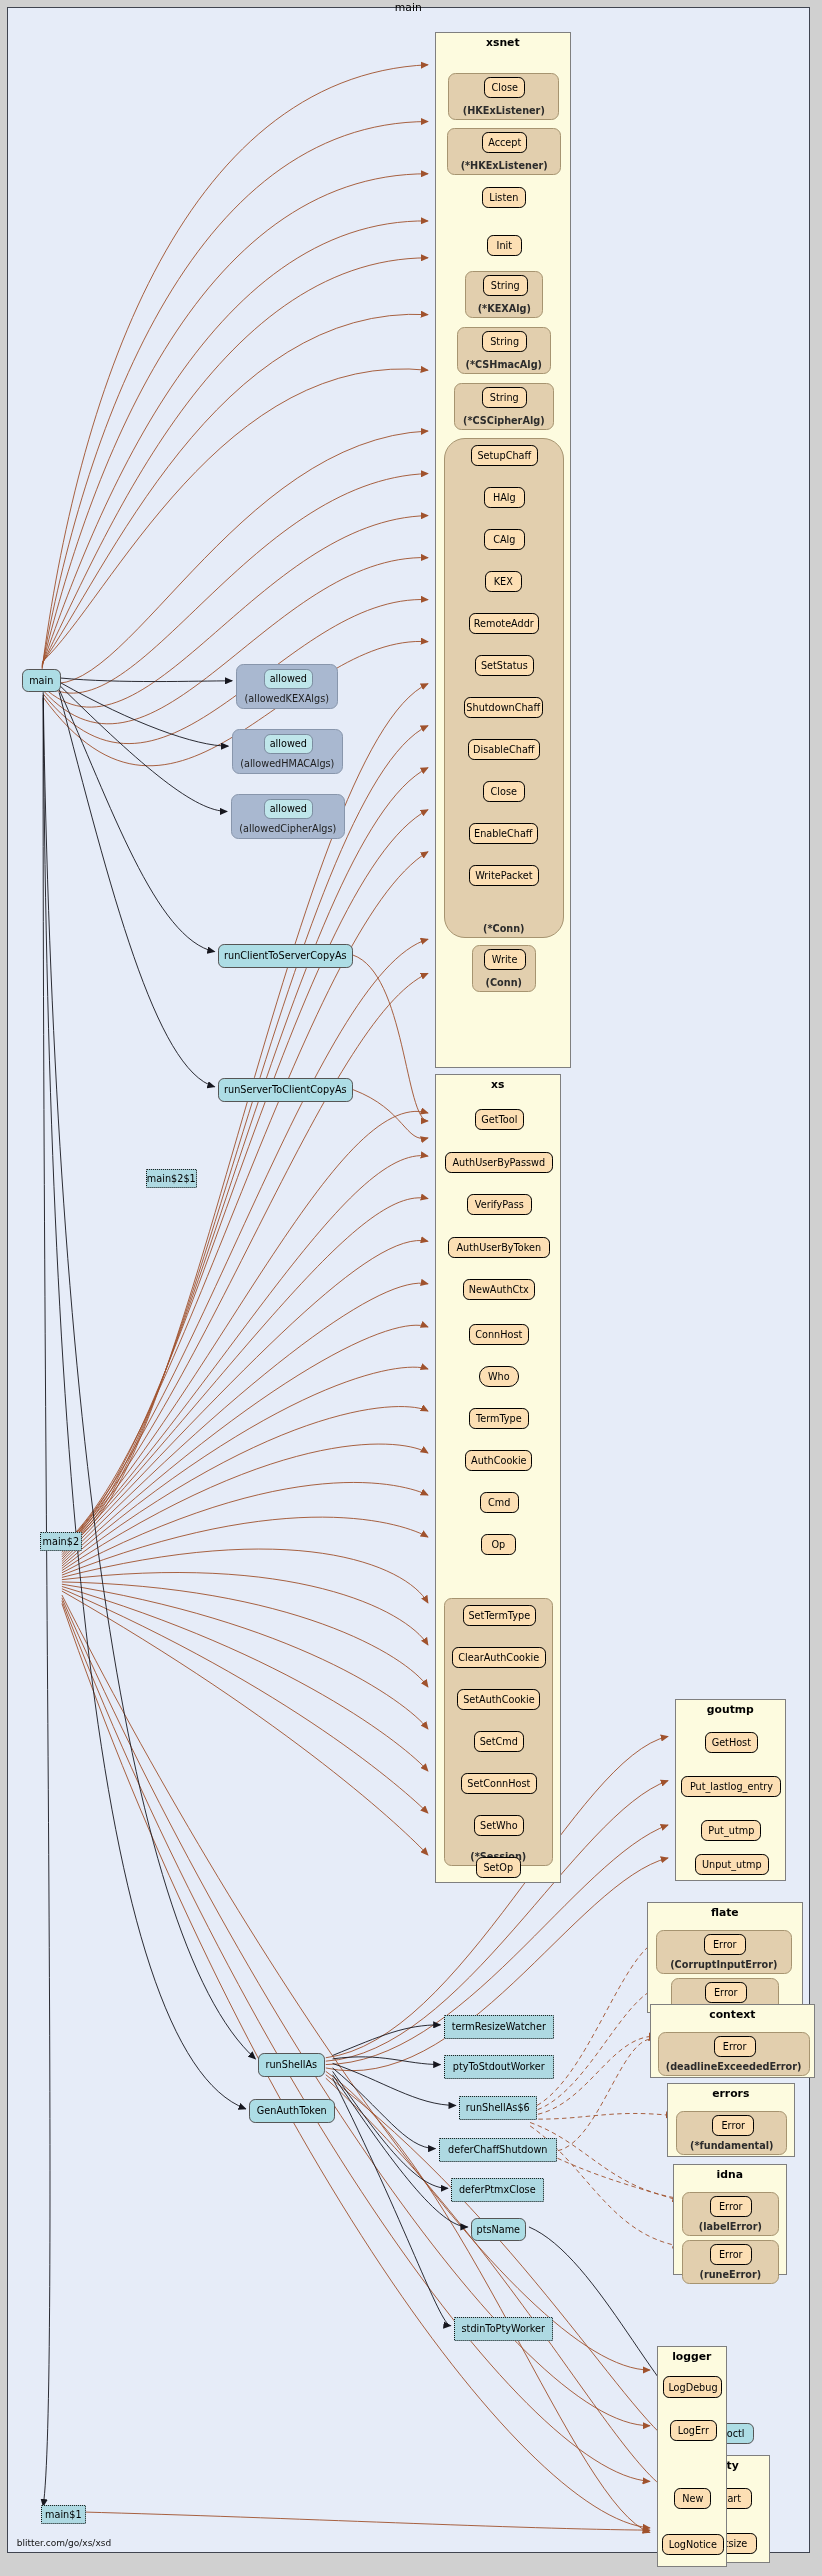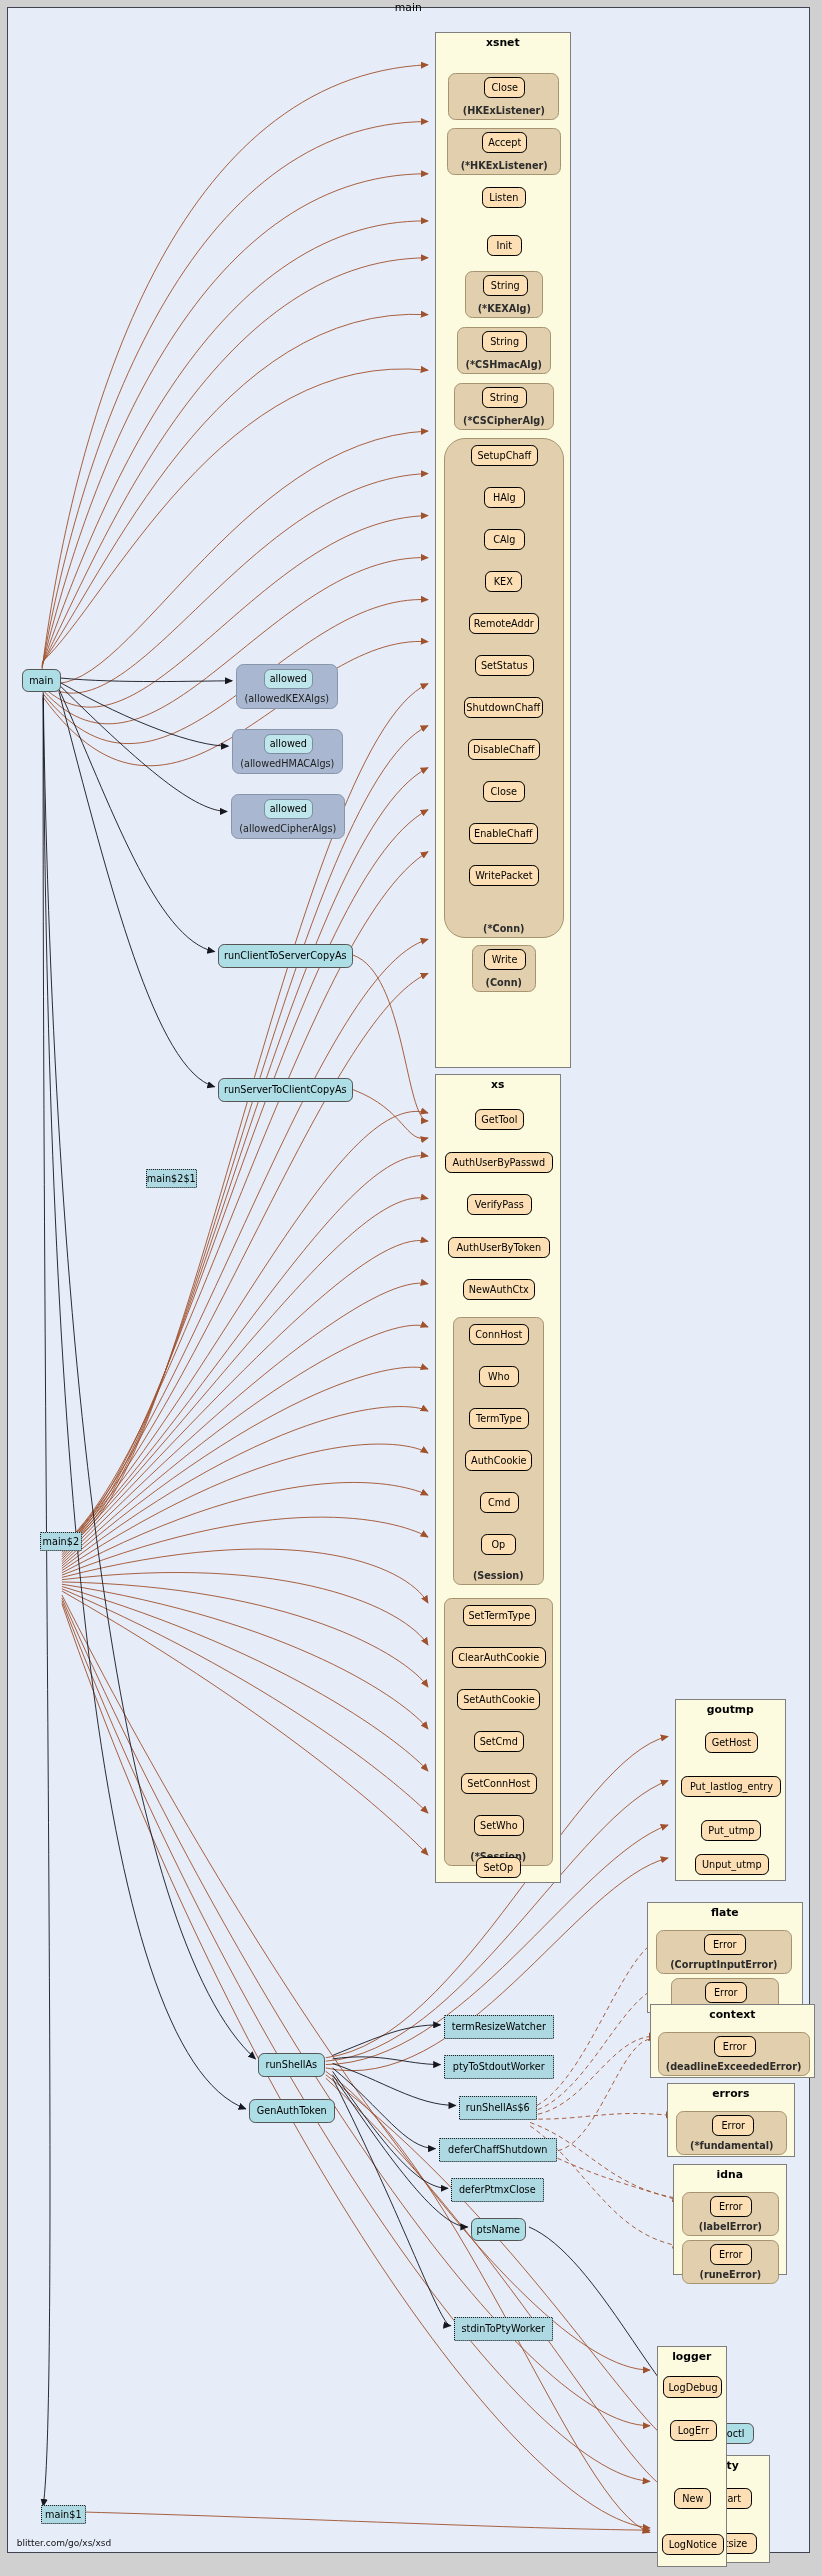--- a/index.html
+++ b/index.html
@@ -293,27 +293,24 @@
           </div>
           <div class="node n-func" style="left: 31px; top: 119px; width: 65px; height: 21.6px;">
             <span>VerifyPass</span>
           </div>
           <div class="node n-func" style="left: 12px; top: 162px; width: 102px; height: 21.6px;">
             <span>AuthUserByToken</span>
           </div>
           <div class="node n-func" style="left: 27px; top: 204px; width: 72px; height: 21.6px;">
             <span>NewAuthCtx</span>
           </div>
-          <div class="subgroup" style="left: 17px; top: 242px; width: 91px; height: 268px;">
-            <div class="subgroup-label">(Session)</div>
-          </div>
           <div class="node n-func" style="left: 33px; top: 249px; width: 60px; height: 21.6px;">
             <span>ConnHost</span>
           </div>
-          <div class="node n-func" style="left: 43px; top: 291px; width: 40px; height: 21.6px;">
+          <div class="node n-func" style="left: 43px; top: 291px; width: 40px; height: 21.6px; border-radius: 10px;">
             <span>Who</span>
           </div>
           <div class="node n-func" style="left: 33px; top: 333px; width: 60px; height: 21.6px;">
             <span>TermType</span>
           </div>
           <div class="node n-func" style="left: 29.5px; top: 375px; width: 67px; height: 21.6px;">
             <span>AuthCookie</span>
           </div>
           <div class="node n-func" style="left: 44px; top: 417px; width: 39px; height: 21.6px;">
             <span>Cmd</span>

